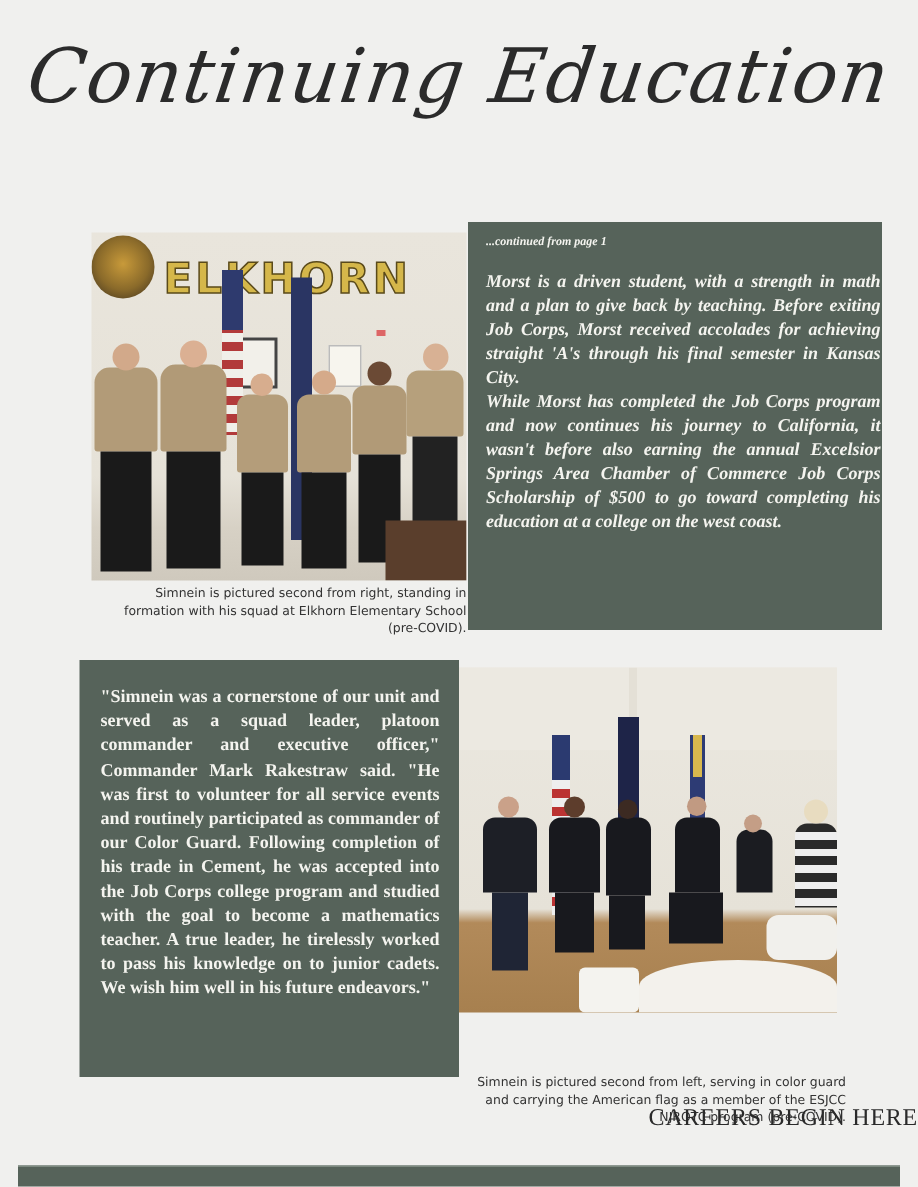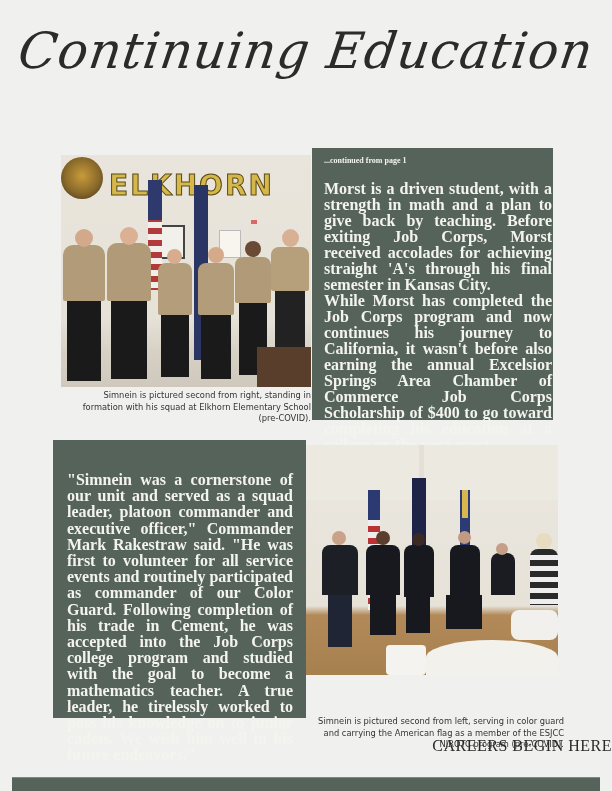--- a/index.html
+++ b/index.html
@@ -9,24 +9,24 @@
     font-family: "Liberation Serif", serif;
   }
   .abs { position: absolute; }
   .title {
     left: 0; top: 22px; width: 612px; text-align: center;
     font-family: "DejaVu Serif", serif; font-style: italic;
     font-size: 50px; color: #2b2b2b; letter-spacing: 1px;
     transform: skewX(-8deg);
   }
   .green-box { background: #56635a; color: #f4f4ef; box-sizing: border-box; }
-  .box-top { left: 312px; top: 148px; width: 241px; height: 272px; padding: 8px 1px 0 12px; }
+  .box-top { left: 312px; top: 148px; width: 276px; height: 272px; padding: 8px 1px 0 12px; font-style: italic; }
   .continued { font-size: 8px; font-weight: bold; margin-bottom: 14px; }
   .body-text {
-    font-size: 16px; font-weight: bold; line-height: 16px; text-align: justify; margin-top: 16px;
+    font-size: 12px; font-weight: bold; line-height: 16px; text-align: justify;
   }
   .body-text p { margin: 0; }
   .box-bottom { left: 53px; top: 440px; width: 253px; height: 278px; padding: 16px 13px 0 14px; }
   .box-bottom .body-text { line-height: 16.2px; }
 
   .photo { overflow: hidden; }
   .photo-left { left: 61px; top: 155px; width: 250px; height: 232px;
     background: linear-gradient(#e9e5dc 0%, #e6e2d8 70%, #d7d1c5 85%, #cfc9bd 100%); }
   .photo-right { left: 306px; top: 445px; width: 252px; height: 230px;
     background: linear-gradient(#ebe8e0 0%, #e6e2d8 70%, #b28a5a 74%, #a7804f 100%); }
@@ -84,21 +84,21 @@
   <div class="fig" style="left:214px;top:136px;width:30px;height:60px;background:#222;"></div>
   <div class="fig" style="left:221px;top:74px;width:17px;height:18px;border-radius:50%;background:#d8b194;"></div>
   <div class="fig" style="left:196px;top:192px;width:54px;height:40px;background:#5a3e2c;"></div>
 </div>
 <div class="abs caption cap-left">Simnein is pictured second from right, standing in formation with his squad at Elkhorn Elementary School (pre-COVID).</div>
 
 <div class="abs green-box box-top">
   <div class="continued">...continued from page 1</div>
   <div class="body-text">
     <p>Morst is a driven student, with a strength in math and a plan to give back by teaching. Before exiting Job Corps, Morst received accolades for achieving straight 'A's through his final semester in Kansas City.</p>
-    <p>While Morst has completed the Job Corps program and now continues his journey to California, it wasn't before also earning the annual Excelsior Springs Area Chamber of Commerce Job Corps Scholarship of $400 to go toward completing his education at a college on the west coast.</p>
+    <p>While Morst has completed the Job Corps program and now continues his journey to California, it wasn't before also earning the annual Excelsior Springs Area Chamber of Commerce Job Corps Scholarship of $500 to go toward completing his education at a college on the west coast.</p>
   </div>
 </div>
 
 <div class="abs green-box box-bottom">
   <div class="body-text">"Simnein was a cornerstone of our unit and served as a squad leader, platoon commander and executive officer," Commander Mark Rakestraw said. "He was first to volunteer for all service events and routinely participated as commander of our Color Guard.  Following completion of his trade in Cement, he was accepted into the Job Corps college program and studied with the goal to become a mathematics teacher.  A true leader, he tirelessly worked to pass his knowledge on to junior cadets.  We wish him well in his future endeavors."</div>
 </div>
 
 <div class="abs photo photo-right">
   <div class="fig" style="left:0;top:0;width:252px;height:55px;background:linear-gradient(90deg,#ece9e1 0 45%,#e4e0d6 45% 47%,#ece9e1 47% 100%);"></div>
 

